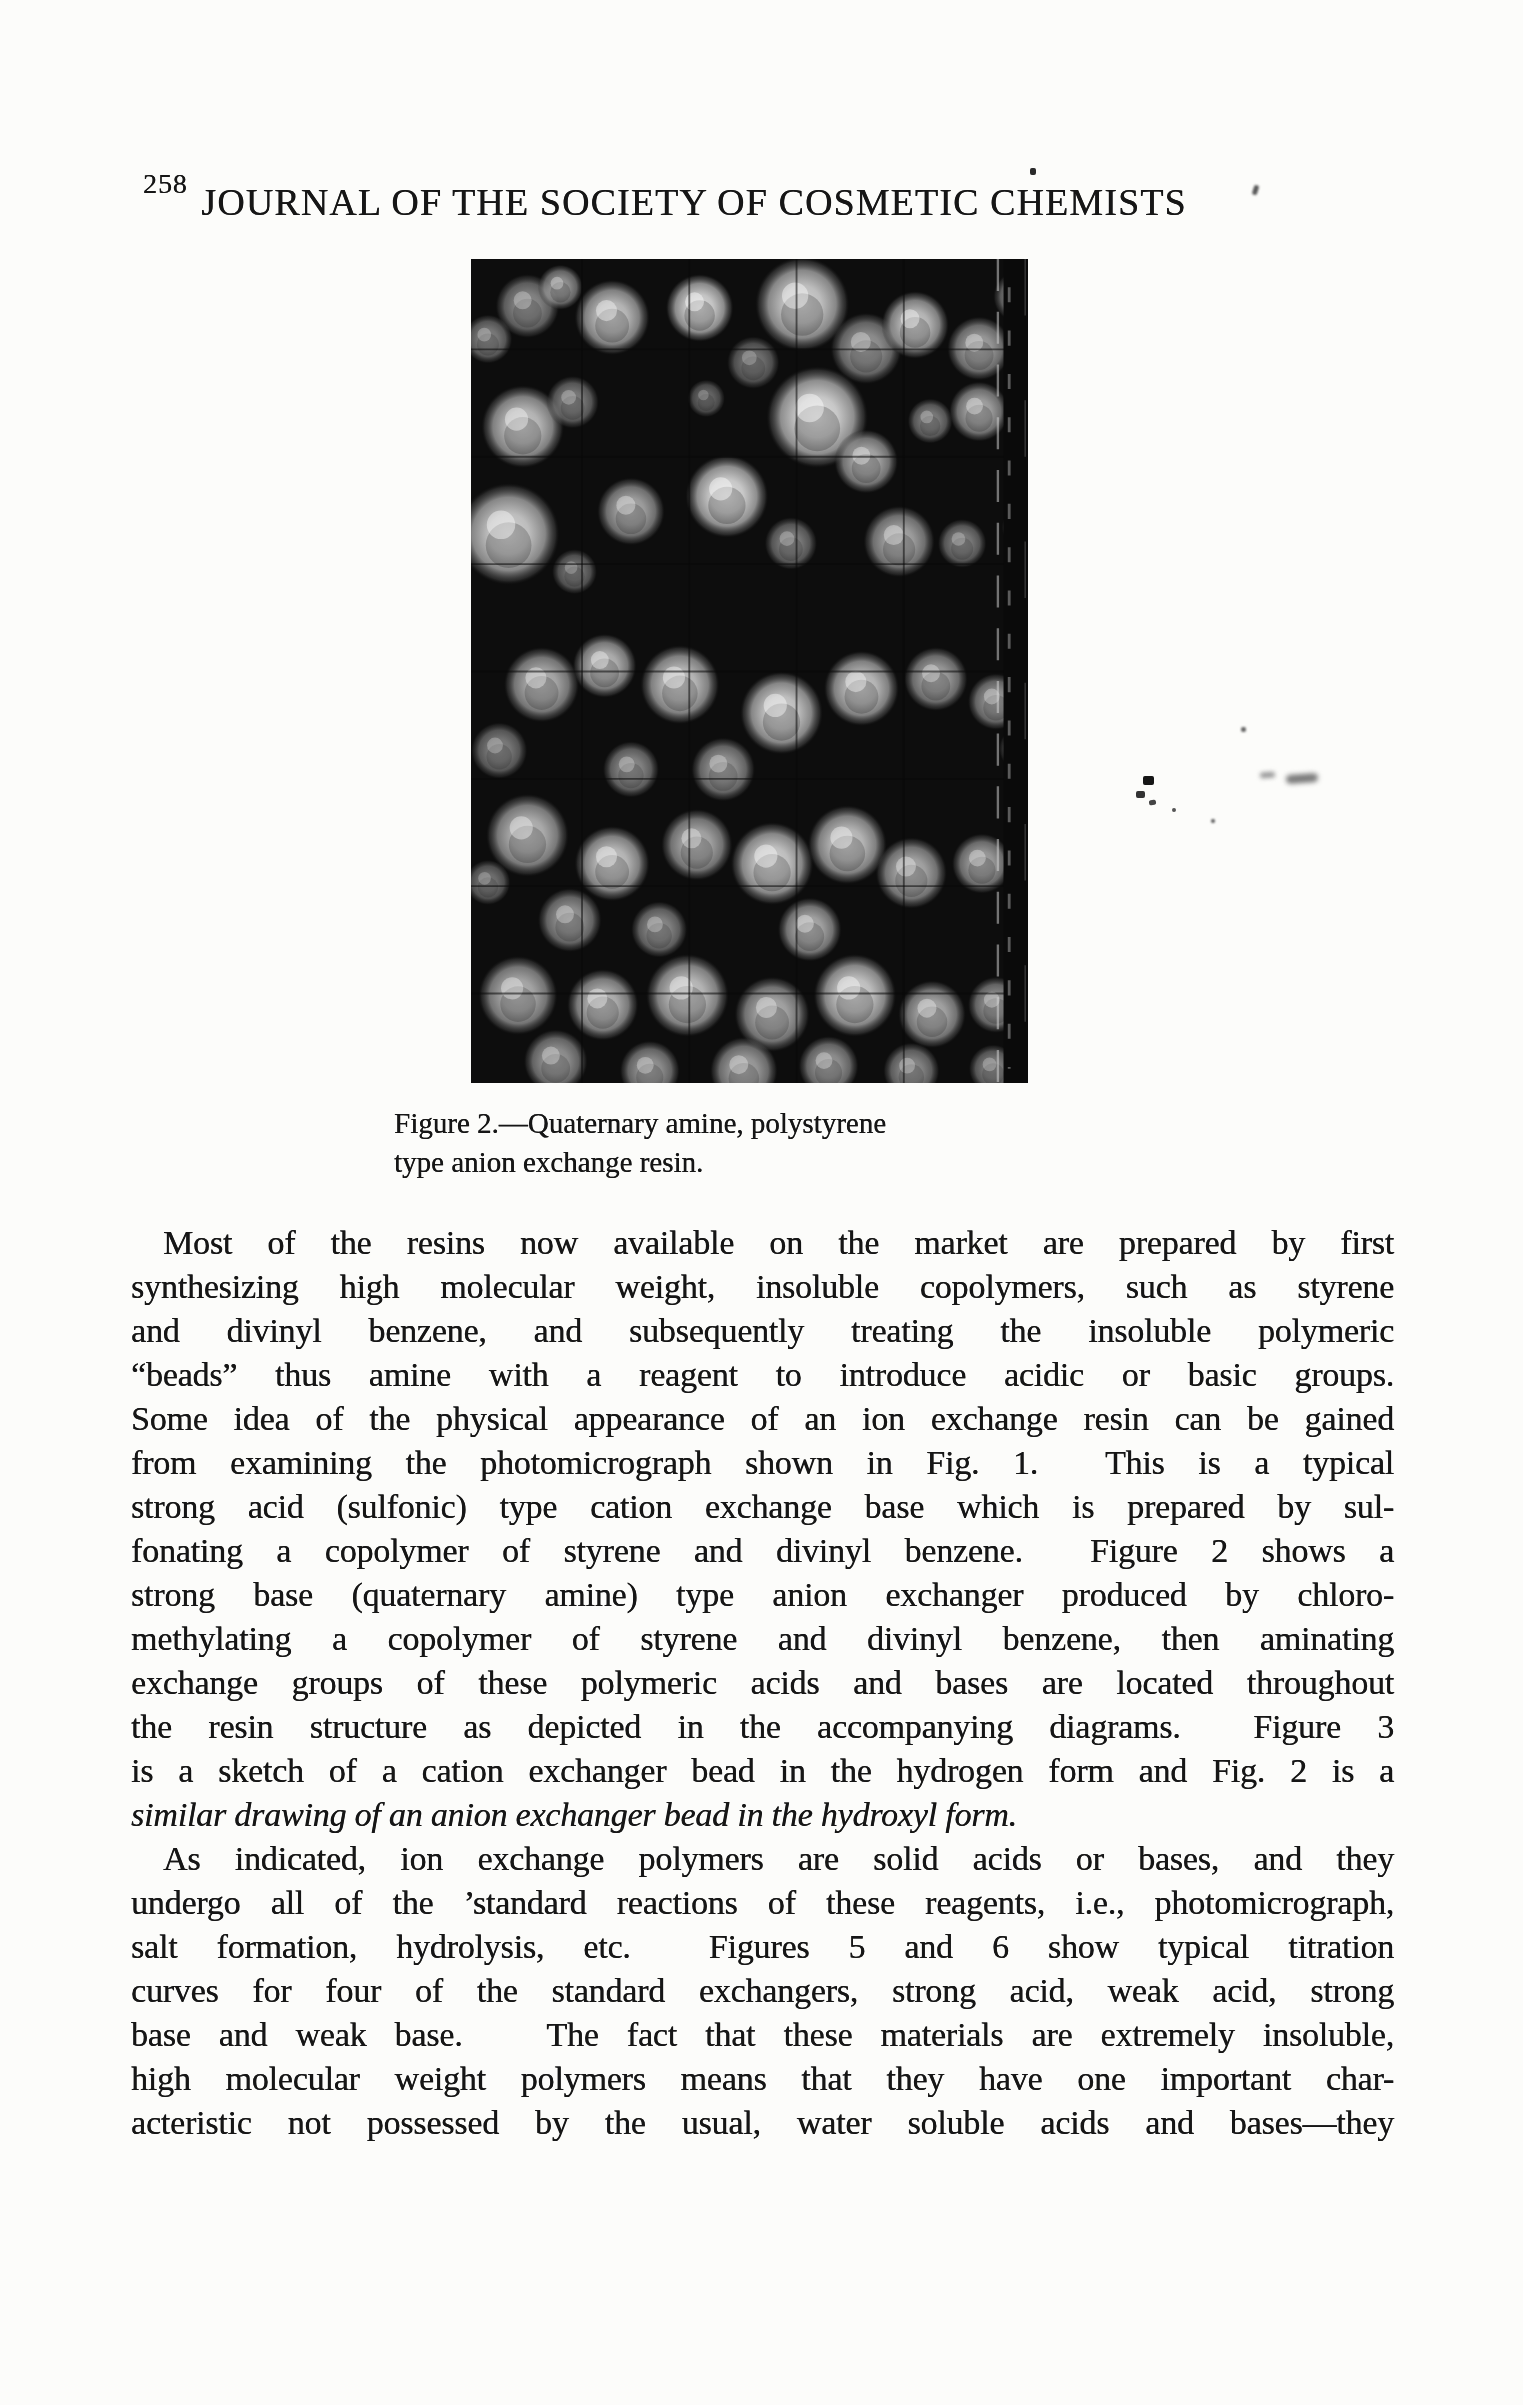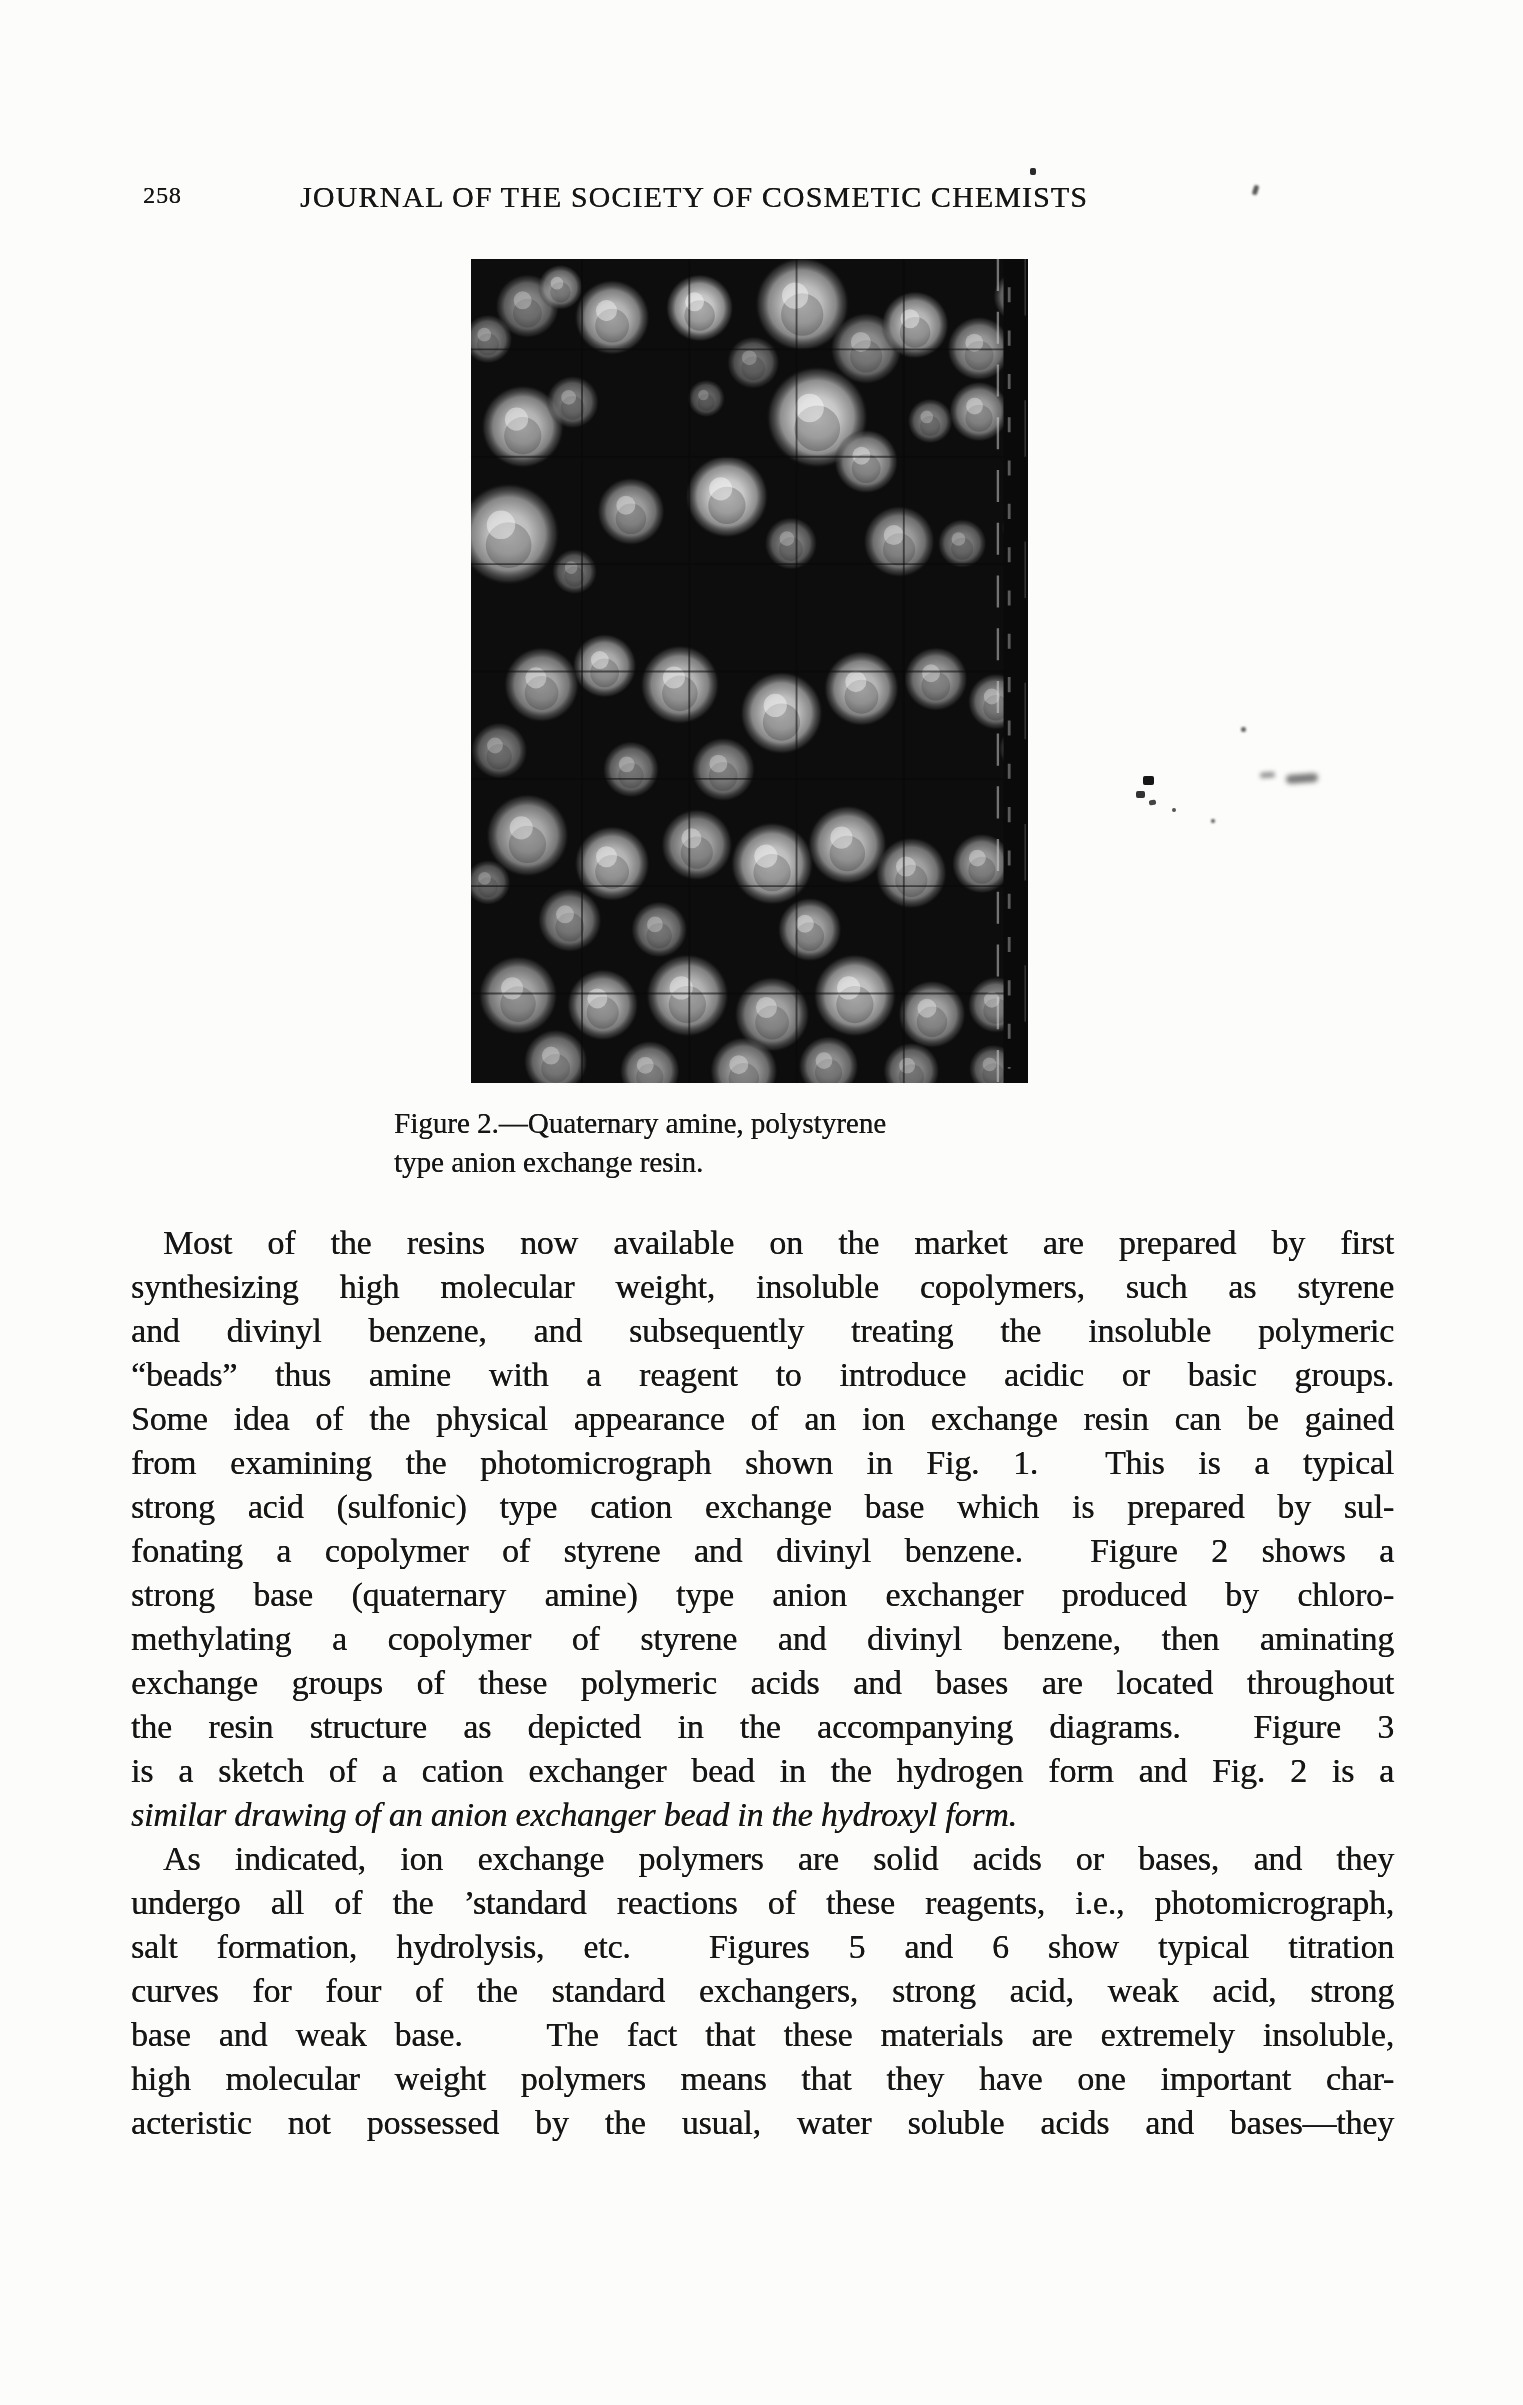--- a/index.html
+++ b/index.html
@@ -7,26 +7,26 @@
     width:1524px;height:2406px;position:relative;
     background:#fcfcfa;
     font-family:"Liberation Serif","DejaVu Serif",serif;
     color:#161616;
     overflow:hidden;
   }
   .ink{ text-shadow:0.3px 0 0 currentColor; }
 
   
   .page-number{
-    position:absolute;left:143px;top:182px;
-    font-size:24px;letter-spacing:0.9px;
+    position:absolute;left:143px;top:168px;
+    font-size:28px;letter-spacing:0.9px;
   }
   .running-head{
     position:absolute;left:0;top:180px;width:1388px;
-    text-align:center;font-size:30px;letter-spacing:1.1px;
+    text-align:center;font-size:38px;letter-spacing:1.1px;
     font-weight:400;
   }
 
   
   .photo-wrap{
     position:absolute;left:471px;top:259px;width:557px;height:824px;
     background:#0d0d0d;
   }
   .photo-wrap svg{display:block;width:100%;height:100%;}
 

